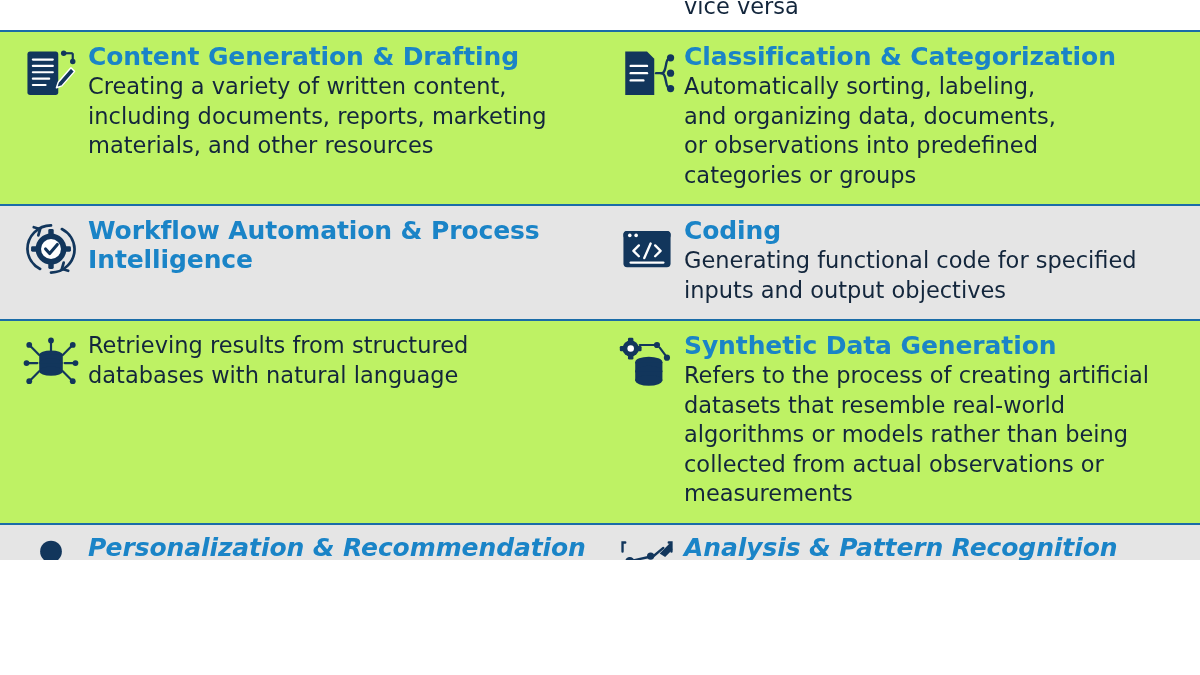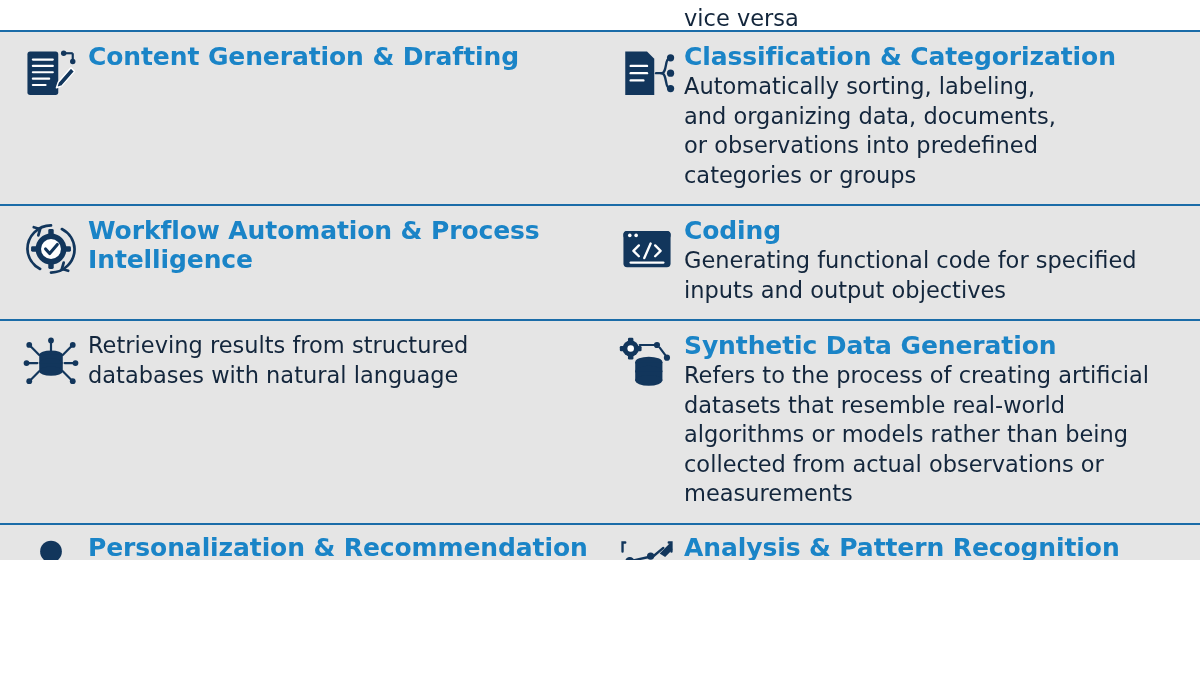--- a/index.html
+++ b/index.html
@@ -20,21 +20,21 @@
     height: 675px;
     background: #ffffff;
   }
   .row {
     display: flex;
     width: 1200px;
     box-sizing: border-box;
     border-top: 2px solid #1b6ca8;
   }
   .row.shaded {
-    background: #e5e5e5;
+    background: #bef264;
   }
   .row.plain {
     background: #e5e5e5;
   }
   .cell {
     display: flex;
     box-sizing: border-box;
     padding: 10px 12px 14px 12px;
   }
   .cell.left {
@@ -78,33 +78,34 @@
   
   .top-strip {
     height: 30px;
     display: flex;
     width: 1200px;
     box-sizing: border-box;
     background: #ffffff;
     overflow: hidden;
   }
   .top-strip .cell.left { padding-top: 0; }
-  .top-strip .cell.right { padding-top: 12px; justify-content: space-between; }
+  .top-strip .cell.right { padding-top: 0; justify-content: space-between; }
   .top-strip .card-desc {
     position: relative;
     top: -8px;
   }
   
   .bottom-row {
     overflow: hidden;
     height: 37px;
   }
   .bottom-row .cell {
     padding-top: 8px;
     padding-bottom: 0;
+    font-style: italic;
   }
   svg { display: block; }
 </style>
 </head>
 <body>
 
 <div class="sheet">
 
   <div class="top-strip">
     <div class="cell left">
@@ -135,20 +136,25 @@
           <g stroke="#12365c" stroke-width="2.4" fill="none">
             <line x1="46" y1="8" x2="56" y2="8"></line>
             <line x1="56" y1="8" x2="56" y2="16"></line>
           </g>
           <circle cx="46" cy="8" r="3" fill="#12365c"></circle>
           <circle cx="56" cy="17" r="3" fill="#12365c"></circle>
         </svg>
       </div>
       <div class="text-wrap">
         <h3 class="card-title">Content Generation &amp; Drafting</h3>
+        <p class="card-desc">
+          <span class="ln">Creating a variety of written content,</span>
+          <span class="ln">including documents, reports, marketing</span>
+          <span class="ln">materials, and other resources</span>
+        </p>
       </div>
     </div>
     <div class="cell right">
       <div class="icon-wrap">
         <svg width="58" height="58" viewBox="0 0 64 64" aria-hidden="true">
           <path d="M8 6 h24 l8 8 v40 H8 Z" fill="#12365c"></path>
           <g stroke="#ffffff" stroke-width="2.6" stroke-linecap="round">
             <line x1="14" y1="22" x2="32" y2="22"></line>
             <line x1="14" y1="30" x2="32" y2="30"></line>
             <line x1="14" y1="38" x2="28" y2="38"></line>

